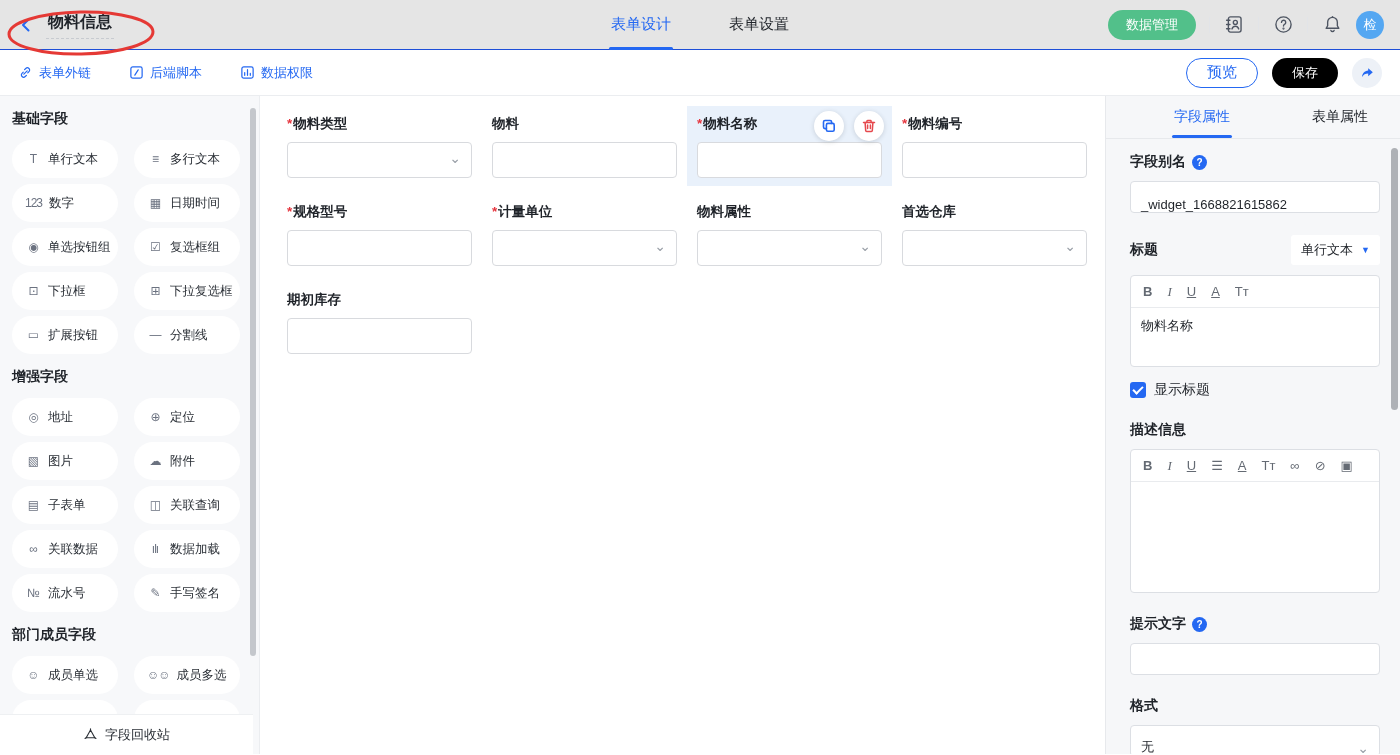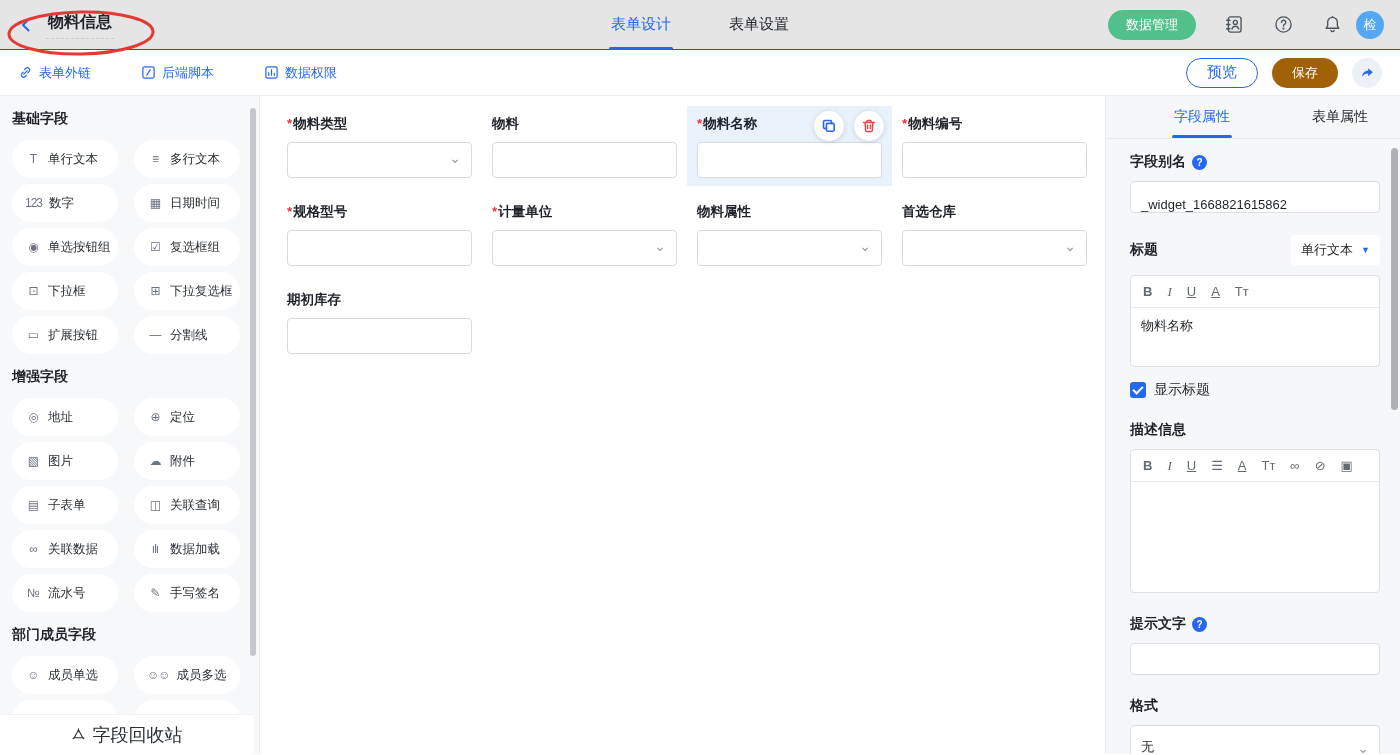--- a/index.html
+++ b/index.html
@@ -26,46 +26,46 @@
   .btn-green { background:#52c08a; color:#fff; height:30px; padding:0 18px;
     border-radius:16px; font-size:13px; display:flex; align-items:center; cursor:pointer; }
   .v-div { width:1px; height:16px; background:#e2e4e8; }
   .icon-btn { width:22px; height:22px; color:#4e5562; display:flex; align-items:center;
     justify-content:center; cursor:pointer; }
   .avatar { width:28px; height:28px; border-radius:50%; background:#54a7f2; color:#fff;
     font-size:13px; display:flex; align-items:center; justify-content:center; cursor:pointer; }
 
   
   .subbar { height:46px; background:#fff; border-bottom:1px solid #ebedf0;
-    display:flex; align-items:center; padding:0 18px; gap:50px; }
+    display:flex; align-items:center; padding:0 18px; gap:38px; }
   .sub-link { color:#2468f2; font-size:13px; display:flex; align-items:center; gap:6px; cursor:pointer; }
   .subbar-right { margin-left:auto; display:flex; align-items:center; gap:14px; }
   .btn-outline { height:30px; padding:0 20px; border:1px solid #2468f2; color:#2468f2;
     background:#fff; border-radius:16px; font-size:15px; display:flex; align-items:center; cursor:pointer; }
-  .btn-primary { height:30px; padding:0 20px; background:#a16207; color:#fff; border:none;
+  .btn-primary { height:30px; padding:0 20px; background:#000000; color:#fff; border:none;
     border-radius:16px; font-size:13px; display:flex; align-items:center; cursor:pointer; }
   .btn-share { width:30px; height:30px; border-radius:50%; background:#edf1f7;
     display:flex; align-items:center; justify-content:center; cursor:pointer; }
 
   
   .app-body { display:flex; height:658px; }
 
   
   .sidebar { width:260px; background:#f7f8fa; border-right:1px solid #ebedf0;
     padding:14px 0 12px 12px; position:relative; overflow:hidden; flex:none; }
   .section-title { font-size:14px; font-weight:700; margin:10px 0 12px; }
   .sb-section:first-child .section-title { margin-top:0; }
   .pill-grid { display:grid; grid-template-columns:repeat(2,106px); column-gap:16px;
     row-gap:6px; margin-bottom:14px; }
   .pill { height:38px; background:#fff; border-radius:19px; display:flex; align-items:center;
     gap:7px; padding-left:13px; font-size:12.5px; color:#2a2f36; cursor:grab; }
   .pill-icon { color:#6b7280; font-size:12px; min-width:16px; text-align:center; letter-spacing:-1px; }
   .recycle-bar { position:absolute; left:0; right:6px; bottom:0; height:40px; background:#fff;
     border-top:1px solid #eef0f2; display:flex; align-items:center; justify-content:center;
-    gap:7px; font-size:18px; color:#2a2f36; cursor:pointer; }
+    gap:7px; font-size:13px; color:#2a2f36; cursor:pointer; }
   .sb-scroll { position:absolute; right:3px; top:12px; width:6px; height:548px;
     background:#c4c7cc; border-radius:3px; cursor:pointer; }
 
   
   .canvas { flex:1; background:#fff; padding:10px 0 0 17px; overflow:hidden; }
   .fields-grid { display:grid; grid-template-columns:repeat(4,205px); }
   .field-cell { padding:8px 10px; position:relative; height:80px; margin-bottom:8px; cursor:pointer; }
   .field-cell.selected { background:#e9f1fb; }
   .field-label { font-size:13.5px; font-weight:600; height:20px; line-height:20px; margin-bottom:8px; }
   .star { color:#e5353e; margin-right:1px; }

